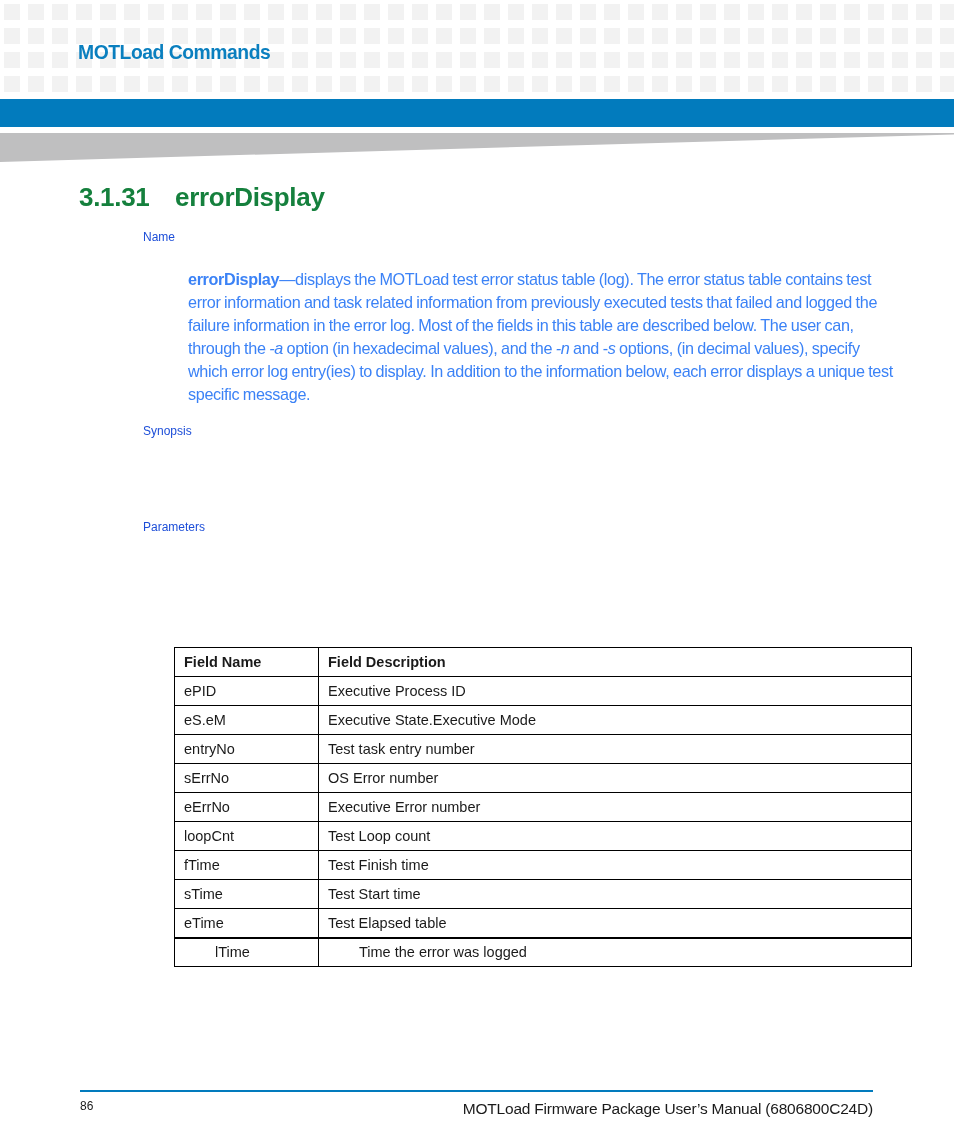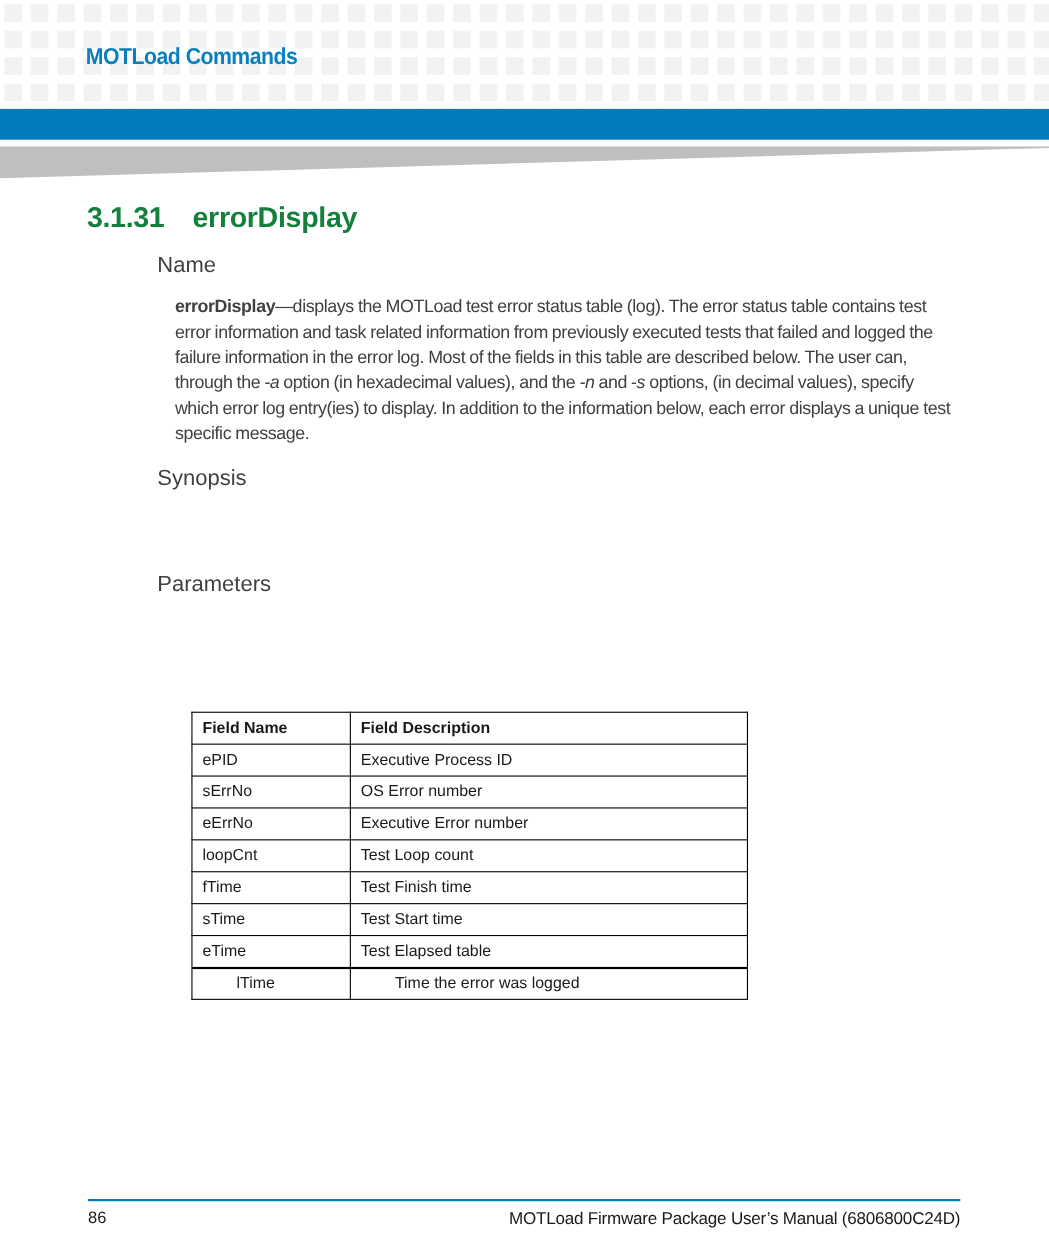--- a/index.html
+++ b/index.html
@@ -41,48 +41,48 @@
     }
     .section-heading {
       position: absolute; left: 79px; top: 182px;
       font-size: 26px; font-weight: bold; color: #15803d;
       letter-spacing: -0.3px;
       white-space: nowrap;
     }
     .section-heading .num { display: inline-block; width: 96px; }
     .label {
       position: absolute; left: 143px;
-      font-size: 20px; color: #404040;
+      font-size: 12px; color: #1d4ed8;
     }
     .para {
-      position: absolute; left: 159px; top: 268px; width: 710px;
-      font-size: 16.2px; line-height: 23px; color: #404040;
+      position: absolute; left: 188px; top: 268px; width: 710px;
+      font-size: 16.2px; line-height: 23px; color: #3b82f6;
       letter-spacing: -0.35px; word-spacing: -0.5px;
     }
     .para b { font-weight: bold; }
     .para i { font-style: italic; }
     table.fields {
       position: absolute; left: 174px; top: 647px;
-      width: 506px; border-collapse: collapse;
+      width: 738px; border-collapse: collapse;
       font-size: 14.5px;
     }
     table.fields td, table.fields th {
       border: 1px solid #000; height: 29px; padding: 0 0 0 9px;
       text-align: left; vertical-align: middle;
       box-sizing: border-box;
     }
     table.fields th { font-weight: bold; }
     table.fields col.c1 { width: 144px; }
     table.fields tr.thick-top td { border-top: 2px solid #000; padding-left: 40px; }
     .footer-rule {
       position: absolute; left: 80px; top: 1090px; width: 793px; height: 2px;
       background: #027bbd;
     }
     .page-num {
-      position: absolute; left: 80px; top: 1099px; font-size: 15px; color: #1a1a1a;
+      position: absolute; left: 80px; top: 1099px; font-size: 12px; color: #1a1a1a;
     }
     .manual-title {
       position: absolute; right: 81px; top: 1100px; font-size: 15.5px; color: #1a1a1a;
       letter-spacing: -0.2px;
     }
   </style>
 </head>
 <body>
 
 <div class="header-grid">
@@ -117,20 +117,28 @@
       <th>Field Name</th>
       <th>Field Description</th>
     </tr>
   </thead>
   <tbody>
     <tr>
         <td>ePID</td>
         <td>Executive Process ID</td>
       </tr>
     <tr>
+        <td>eS.eM</td>
+        <td>Executive State.Executive Mode</td>
+      </tr>
+    <tr>
+        <td>entryNo</td>
+        <td>Test task entry number</td>
+      </tr>
+    <tr>
         <td>sErrNo</td>
         <td>OS Error number</td>
       </tr>
     <tr>
         <td>eErrNo</td>
         <td>Executive Error number</td>
       </tr>
     <tr>
         <td>loopCnt</td>
         <td>Test Loop count</td>

